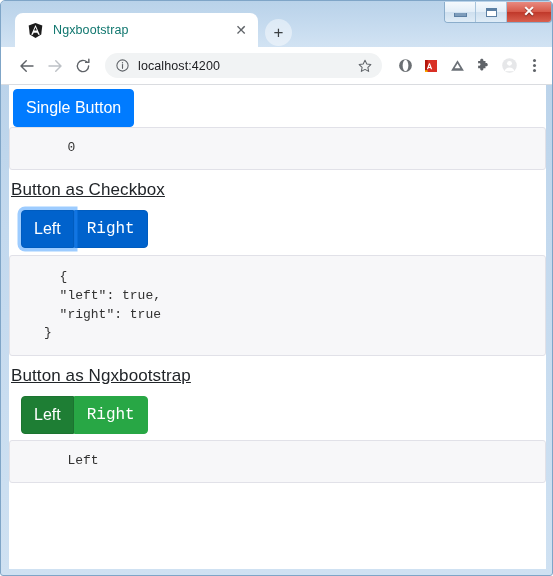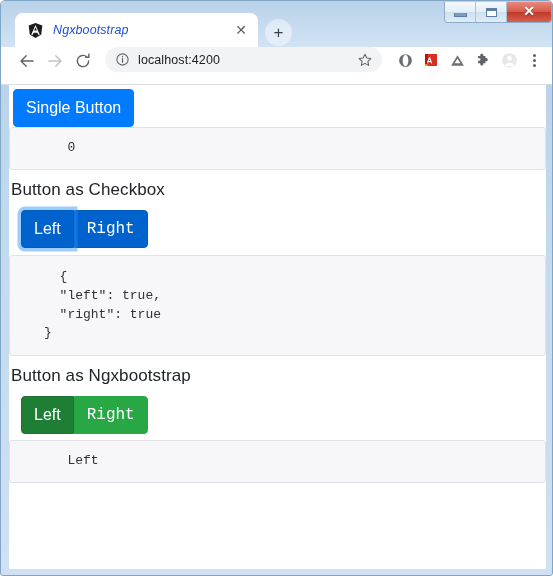--- a/index.html
+++ b/index.html
@@ -105,26 +105,25 @@
   }
   .tab-favicon {
     width: 17px; height: 17px;
     flex: 0 0 auto;
     margin-right: 9px;
     display: block;
   }
   .tab-title {
     flex: 1 1 auto;
     font-size: 12.5px;
-    color: #1d4ed8;
+    color: #0f766e;
     white-space: nowrap;
     overflow: hidden;
     text-overflow: ellipsis;
     letter-spacing: 0.1px;
-    font-style: italic;
   }
   .tab-close {
     flex: 0 0 auto;
     width: 18px; height: 18px;
     display: flex;
     align-items: center;
     justify-content: center;
     color: #5f6368;
     font-size: 14px;
     line-height: 1;
@@ -144,21 +143,21 @@
   }
 
   
   .toolbar {
     position: absolute;
     left: 0; top: 46px;
     width: 553px;
     height: 38px;
     background: #ffffff;
     display: flex;
-    align-items: flex-start;
+    align-items: center;
     border-bottom: 1px solid #dadce0;
     box-sizing: border-box;
   }
   .nav-icon {
     width: 28px; height: 28px;
     display: flex;
     align-items: center;
     justify-content: center;
     flex: 0 0 auto;
   }
@@ -279,20 +278,21 @@
   pre.output.tall { padding-top: 12px; padding-bottom: 12px; }
 
   h4.section {
     font-size: 17px;
     font-weight: 400;
     margin: 9px 0 0 0;
     padding: 0 0 0 2px;
     color: #212529;
     line-height: 1.3;
     letter-spacing: 0.1px;
+    text-decoration: underline;
   }
 </style>
 </head>
 <body>
 
 <div class="window">
 
   <div class="titlebar">
     <div class="win-controls">
       <div class="win-btn">

